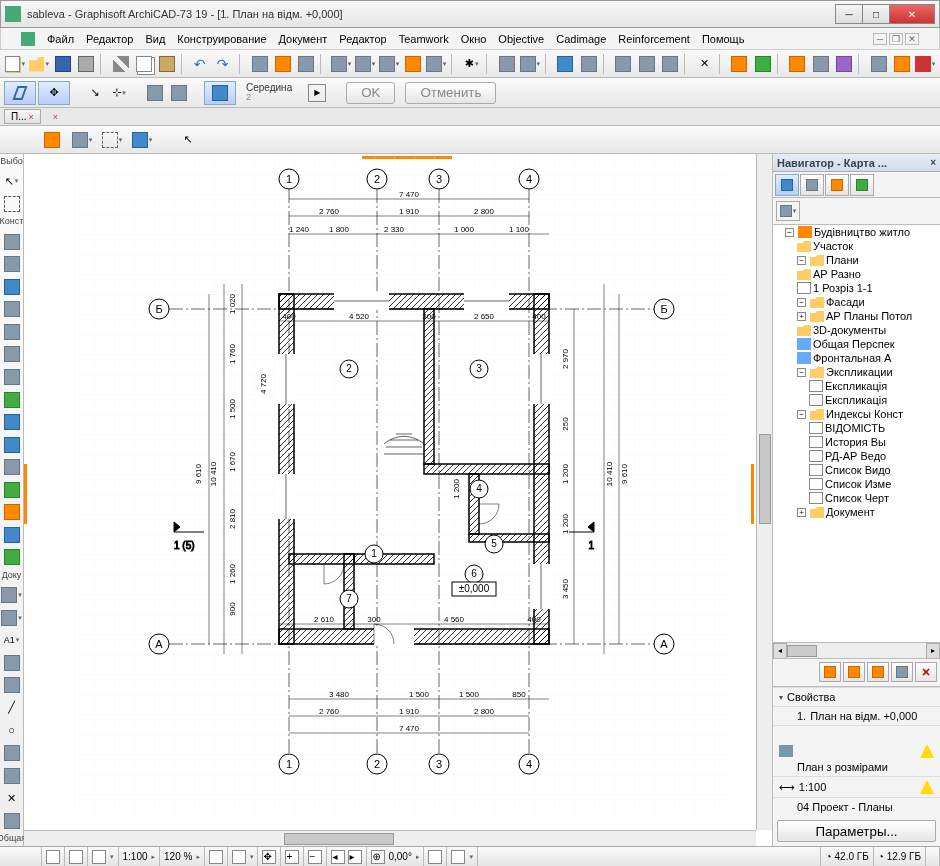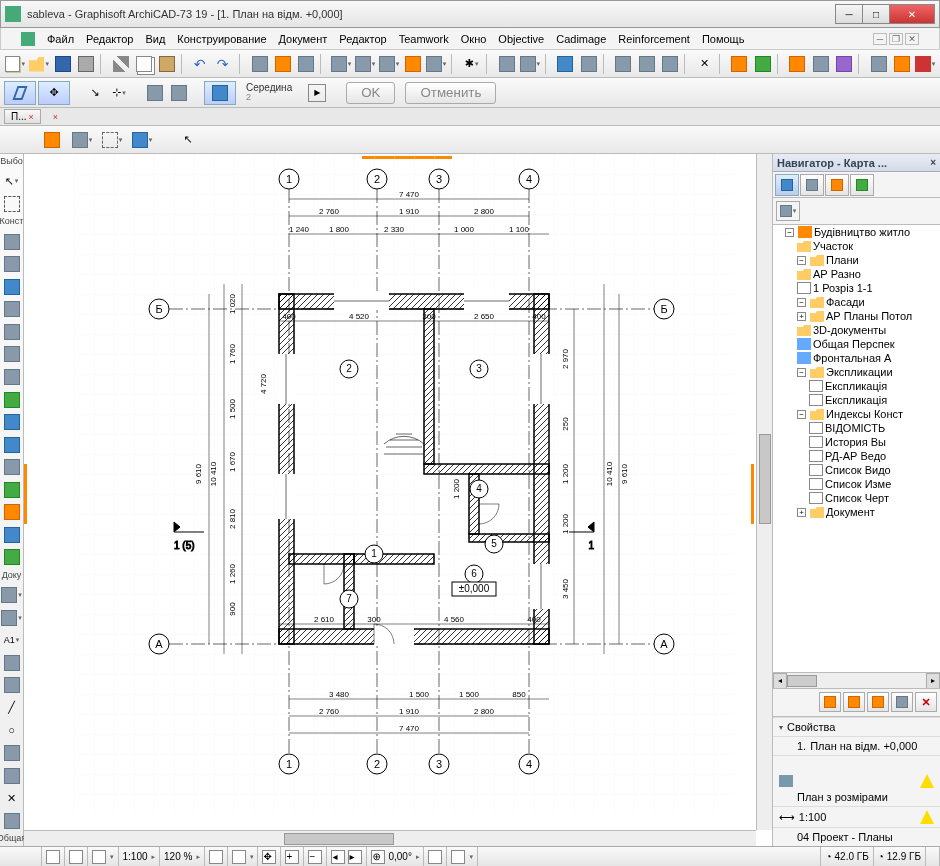--- a/index.html
+++ b/index.html
@@ -782,20 +782,23 @@
     </div>
     <div class="rp-sec">
       <span>⟷</span>
       <span style="flex:1;">1:100</span>
       <span class="warn"></span>
     </div>
     <div class="rp-sec">
       <span class="fcn doc" style="width:14px;height:12px;display:inline-block;"></span>
       <span style="flex:1;overflow:hidden;">04 Проект - Планы</span>
     </div>
+    <div class="rp-params">
+      <button>Параметры...</button>
+    </div>
   </div>
 </div>
 
 <div class="status">
   <div class="cell" style="width:42px;"></div>
   <div class="cell">
       <div class="si"></div>
     </div>
   <div class="cell">
       <div class="si"></div>

